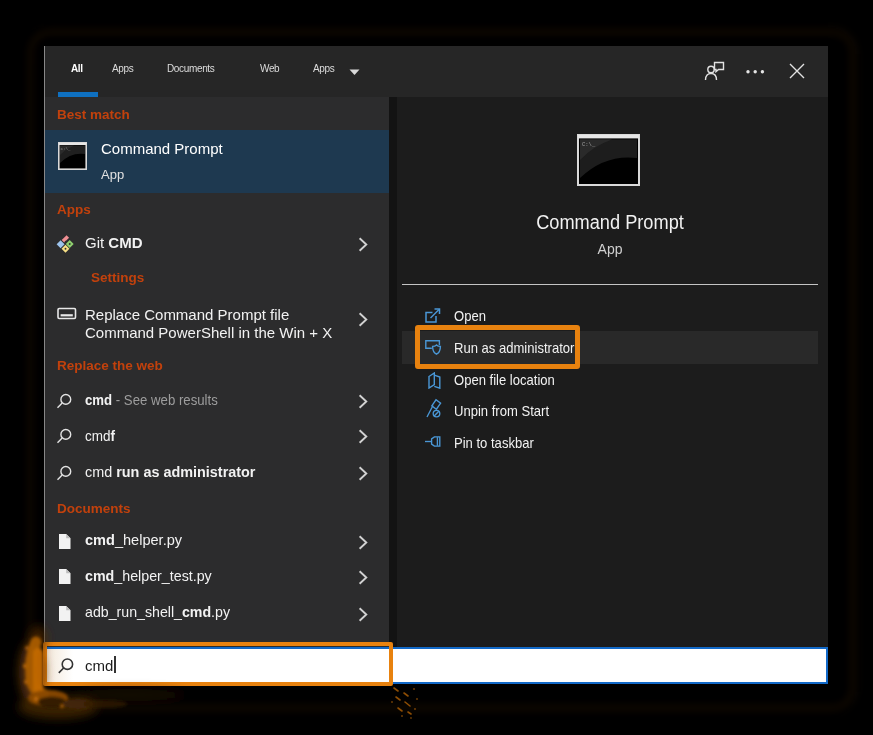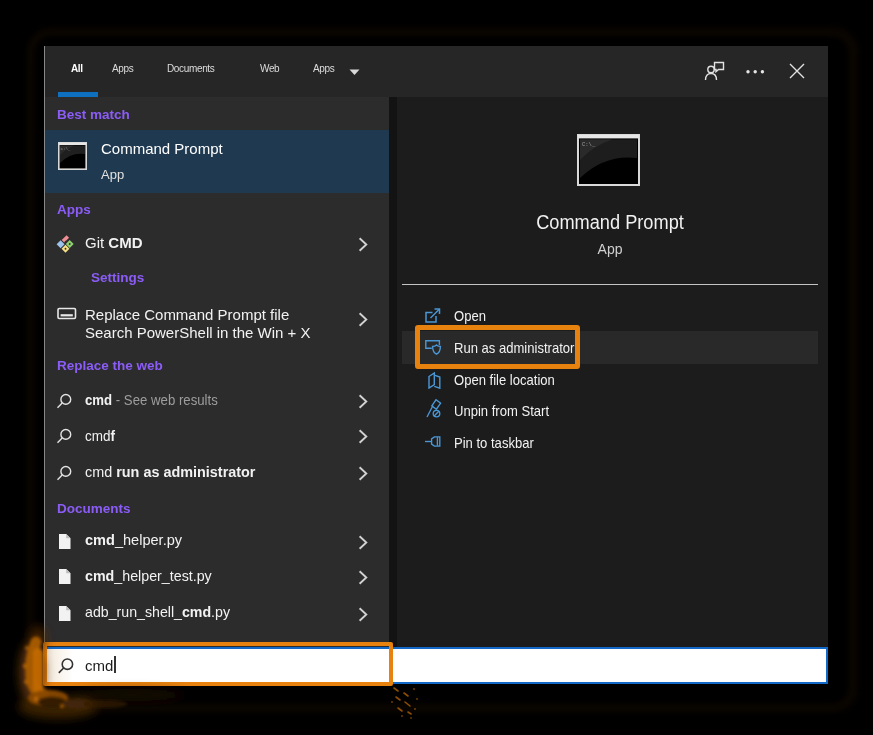--- a/index.html
+++ b/index.html
@@ -14,21 +14,21 @@
        
        box-shadow:0 8px 22px rgba(0,0,0,.85), 0 2px 8px rgba(0,0,0,.7);}
   #header{left:44px;top:46px;width:784px;height:51px;background:#262626;}
   #leftpanel{left:44px;top:97px;width:345px;height:550px;background:#2c2c2d;}
   #seam{left:389px;top:97px;width:8px;height:550px;background:#131313;}
   #rightpanel{left:397px;top:97px;width:431px;height:550px;background:#1c1c1c;}
   #searchbar{left:44px;top:647px;width:784px;height:37px;background:#fff;
              border:2px solid #1269c8;box-sizing:border-box;}
   .tab{position:absolute;top:64px;font-size:10px;color:#dcdcdc;line-height:1;letter-spacing:-0.35px;}
   #tab-underline{left:58px;top:92px;width:40px;height:5px;background:#0f70c0;}
-  .hdr{font-weight:bold;font-size:13.5px;color:#8b5cf6;}
+  .hdr{font-weight:bold;font-size:13.5px;color:#c2410c;}
   .row15{font-size:15px;color:#f2f2f2;}
   .sub{font-size:13px;color:#e0e0e0;}
   .gray{color:#9d9d9d;}
   #bestmatch{left:44px;top:130px;width:345px;height:63px;background:#1e3950;}
   #hoverrow{left:402px;top:331px;width:416px;height:33px;background:#292929;}
   #rsep{left:402px;top:283.5px;width:416px;height:1.5px;background:#c4c4c4;}
   .orange{position:absolute;border:4px solid #e8820f;border-radius:6px;}
 </style>
 </head>
 <body>
@@ -96,21 +96,21 @@
 </svg>
 <div class="t row15" style="left:85px;top:234.5px;text-align:center;">Git <b>CMD</b></div>
 
 <div class="t hdr" style="left:57px;top:270.5px;margin-left:34px;">Settings</div>
 
 <svg class="abs" style="left:57px;top:307px;" width="20" height="14">
   <rect x="1" y="1.5" width="17.5" height="10" rx="1.2" fill="none" stroke="#e8e8e8" stroke-width="1.6"></rect>
   <rect x="3.6" y="7.2" width="12.2" height="2.2" fill="#e8e8e8"></rect>
 </svg>
 <div class="t row15" style="left:85px;top:306.5px;">Replace Command Prompt file</div>
-<div class="t row15" style="left:85px;top:325px;">Search PowerShell in the Win + X</div>
+<div class="t row15" style="left:85px;top:325px;">Command PowerShell in the Win + X</div>
 
 <div class="t hdr" style="left:57px;top:359.2px;">Replace the web</div>
 
 <div class="t row15" style="left:85px;top:392px;transform:scaleX(0.88);transform-origin:0 0;"><b>cmd</b><span class="gray"> - See web results</span></div>
 <div class="t row15" style="left:85px;top:428px;transform:scaleX(0.9);transform-origin:0 0;">cmd<b>f</b></div>
 <div class="t row15" style="left:85px;top:463.5px;transform:scaleX(0.96);transform-origin:0 0;">cmd <b>run as administrator</b></div>
 
 <div class="t hdr" style="left:57px;top:502px;">Documents</div>
 
 <div class="t row15" style="left:85px;top:532px;transform:scaleX(0.97);transform-origin:0 0;"><b>cmd</b>_helper.py</div>

